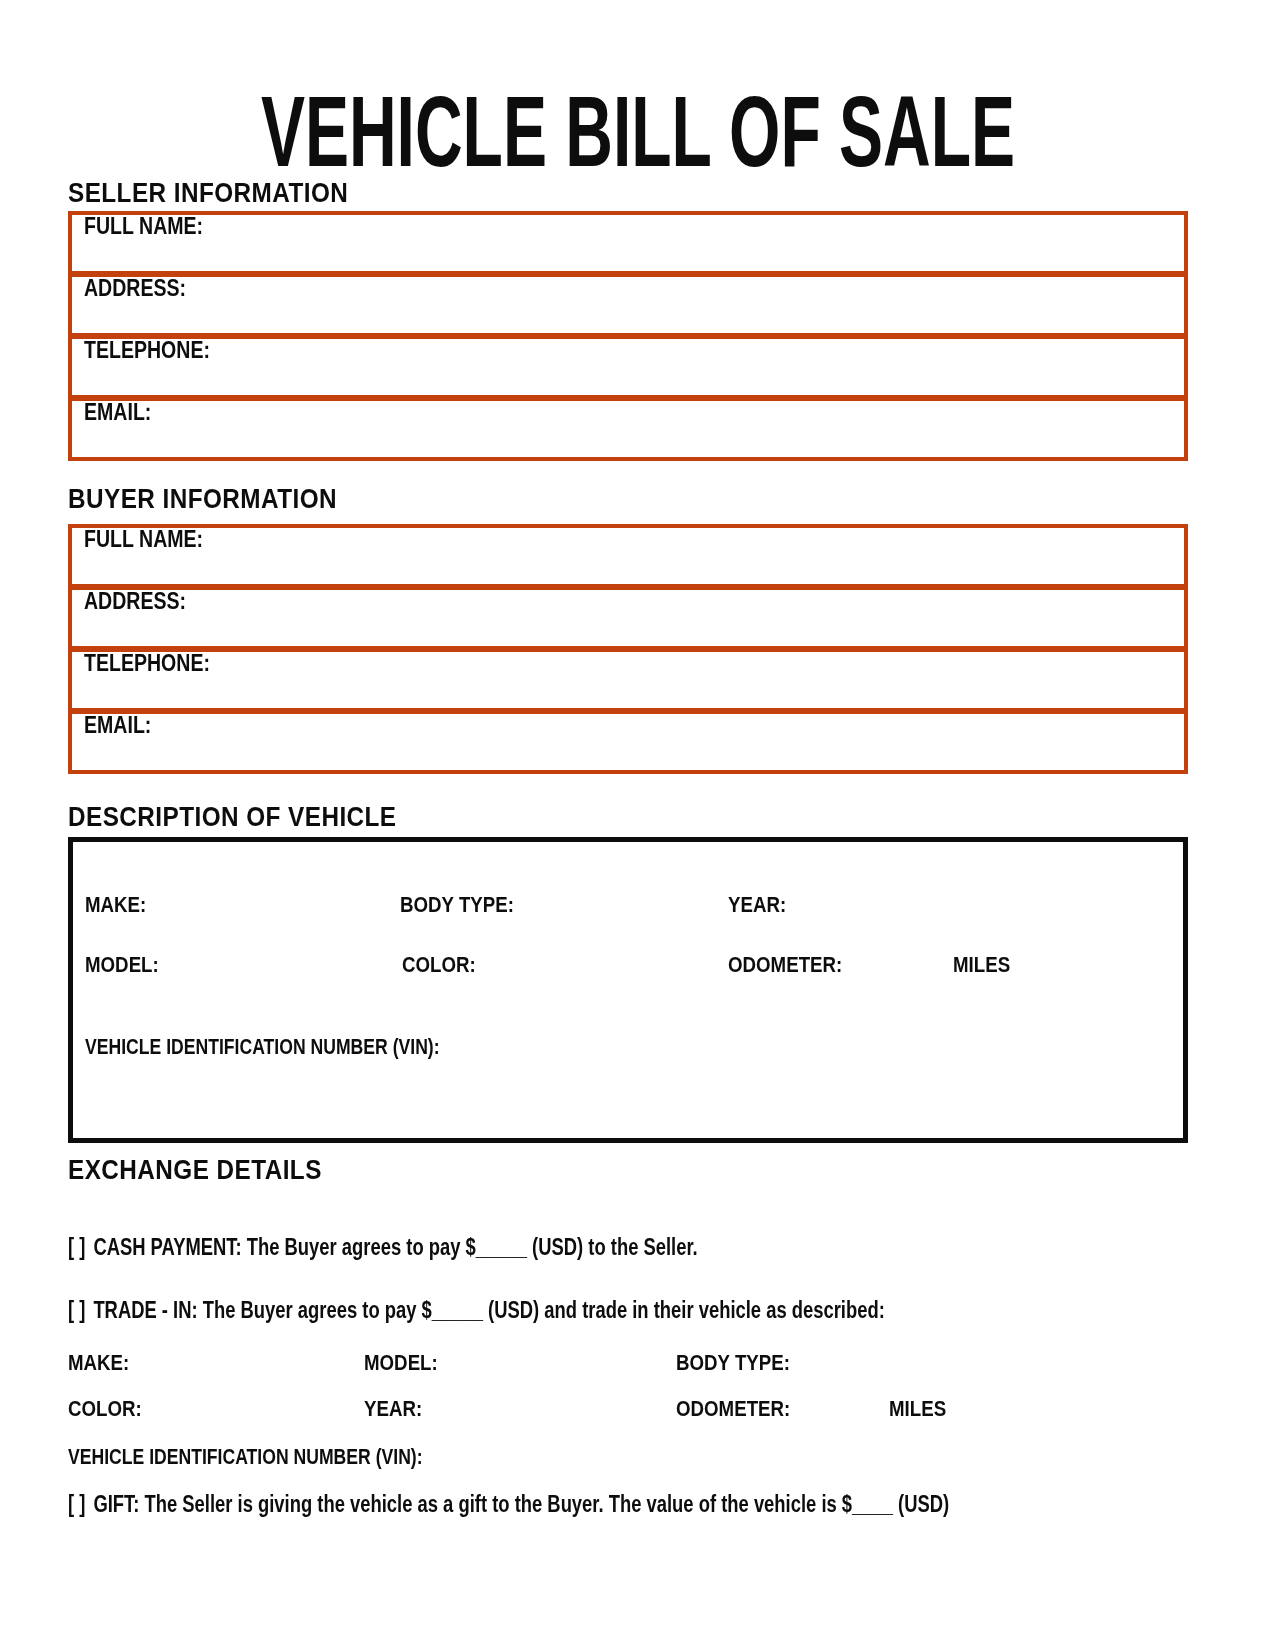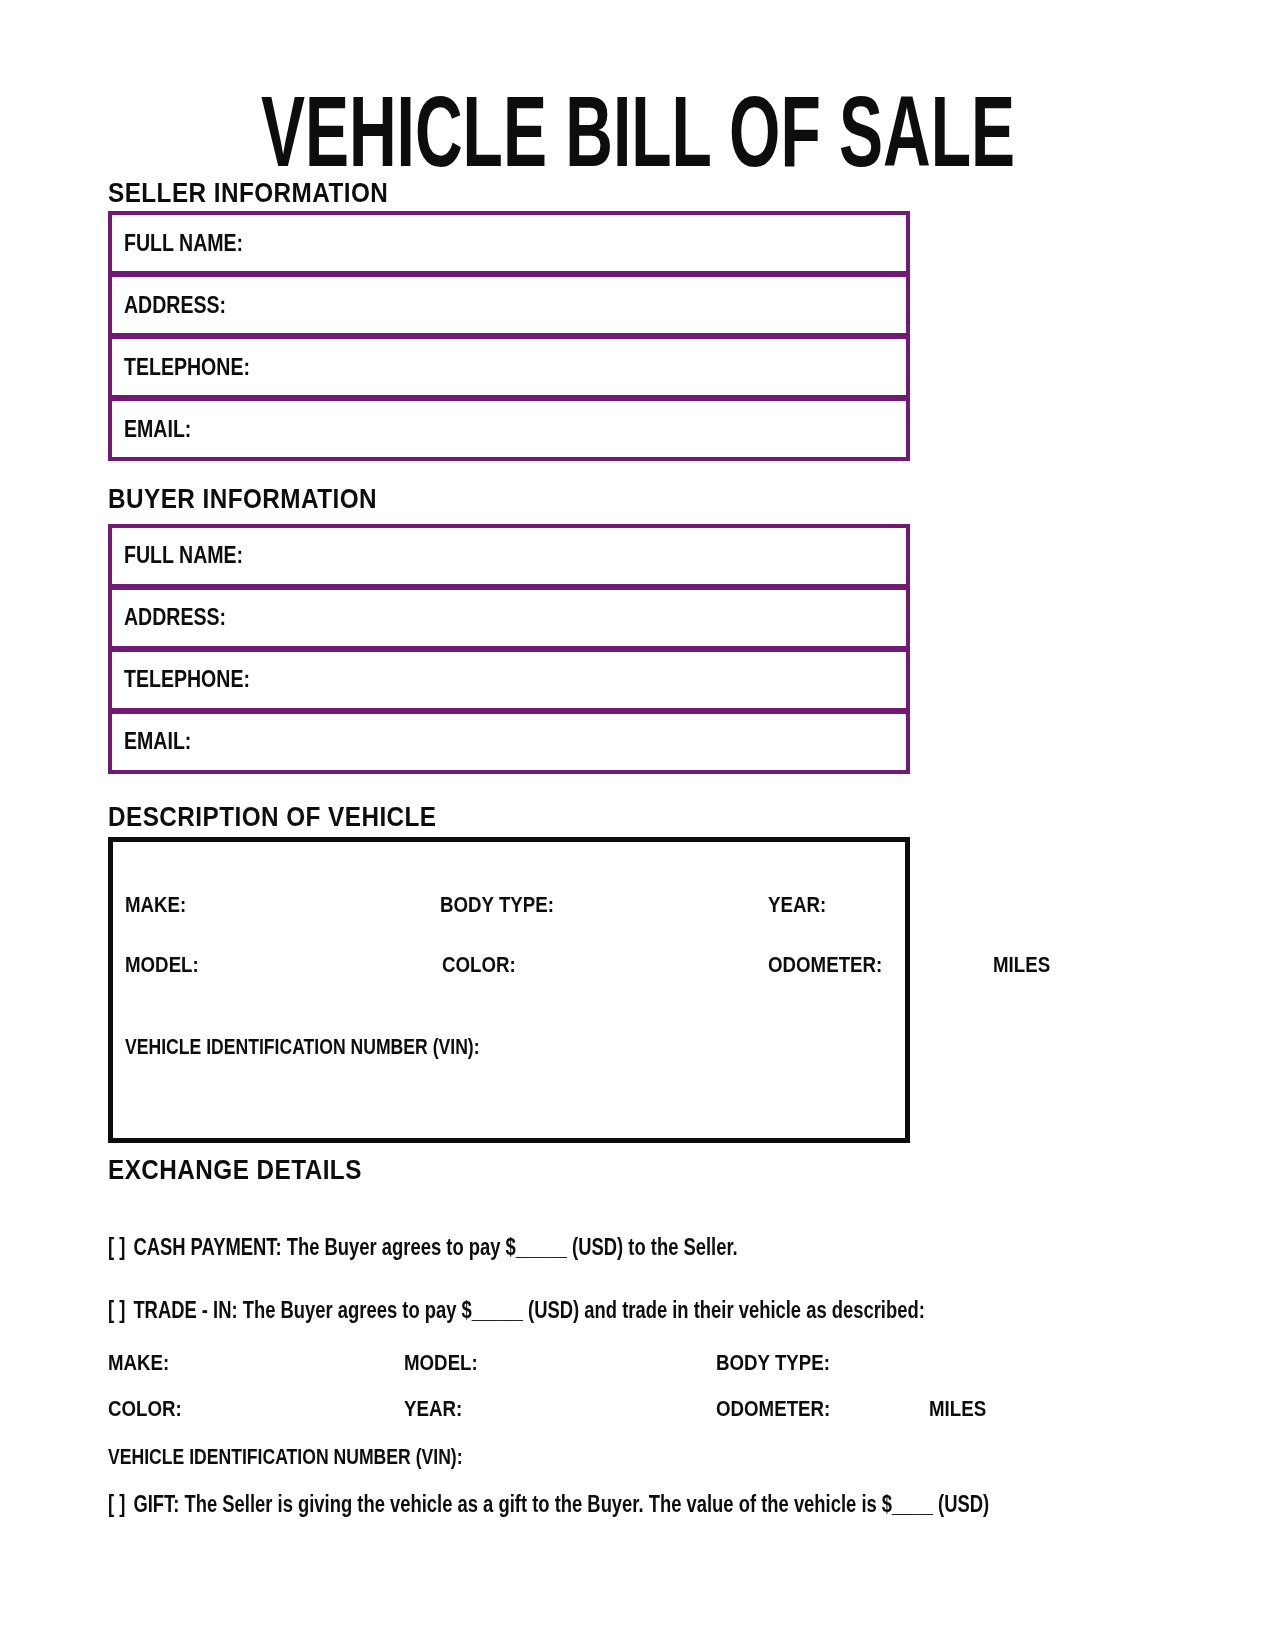--- a/index.html
+++ b/index.html
@@ -4,21 +4,21 @@
 <style>
   html,body{margin:0;padding:0;background:#ffffff;}
   body{
     width:1276px;height:1651px;
     font-family:"Liberation Sans", sans-serif;
     color:#0d0d0d;
     overflow:hidden;
     -webkit-font-smoothing:antialiased;
   }
   .page{width:1276px;height:1651px;position:relative;}
-  .content{margin-left:108px;width:802px;}
+  .content{margin-left:68px;width:1120px;}
 
   .doc-title{
     margin:84px 0 0 0;
     text-align:center;
     font-size:100px;
     line-height:.95;
     font-weight:bold;
     letter-spacing:0px;
     white-space:nowrap;
     transform:scaleX(0.66);
@@ -37,24 +37,24 @@
   .h-seller{margin-top:-2px;}
   .h-buyer{margin-top:22px;}
   .h-vehicle{margin-top:27px;}
   .h-exchange{margin-top:11px;}
 
   .field-table{margin-top:2px;}
   .h-buyer + .field-table{margin-top:8px;}
   .field-row{
     box-sizing:border-box;
     height:64px;
-    border:4px solid #701a75;
+    border:4px solid #c2410c;
     background:#fff;
     display:flex;
-    align-items:center;
+    align-items:flex-start;
     padding-left:12px;
   }
   .field-row + .field-row{margin-top:-2px;}
 
   .cond{
     display:inline-block;
     white-space:nowrap;
     font-weight:bold;
     transform:scaleX(0.85);
     transform-origin:0 50%;

